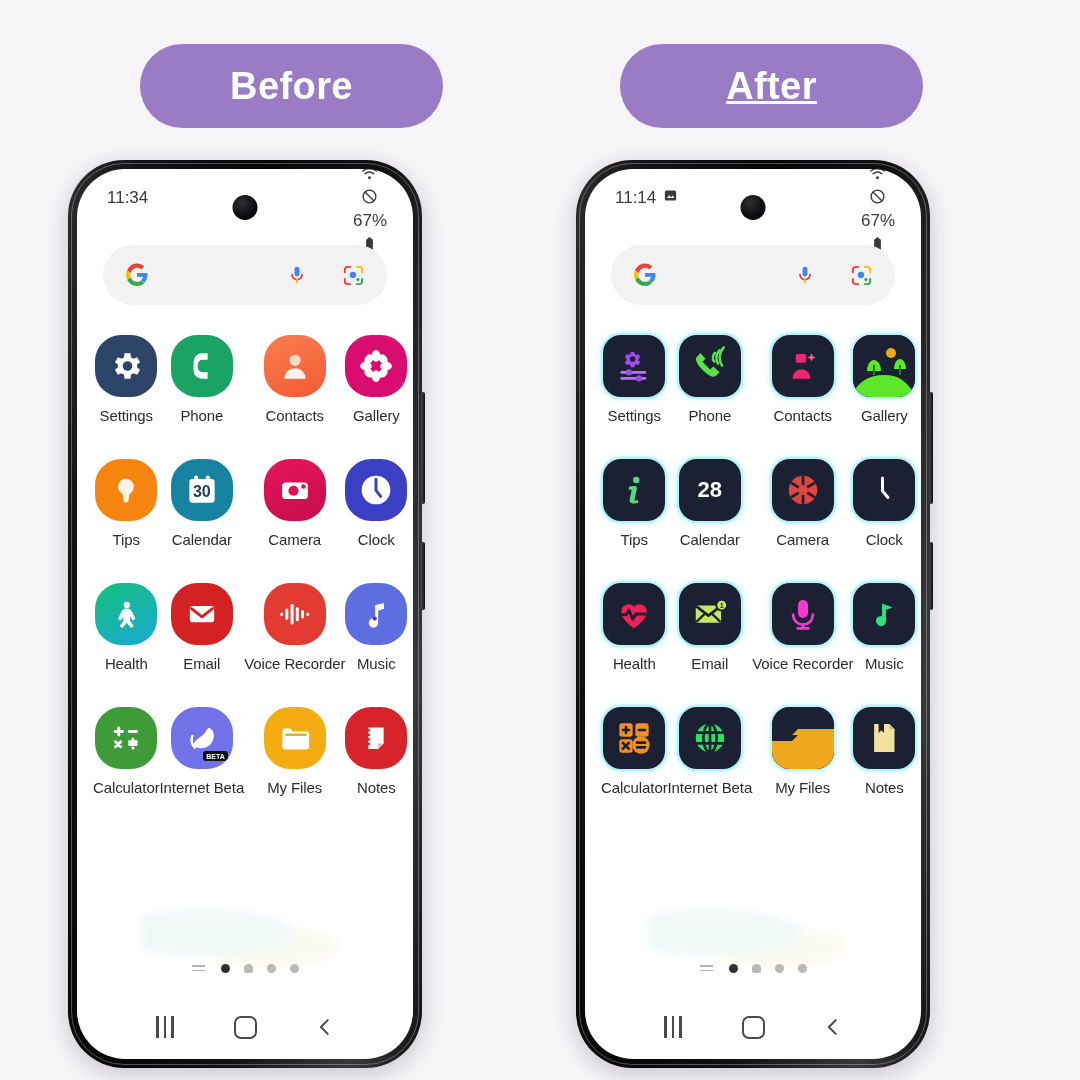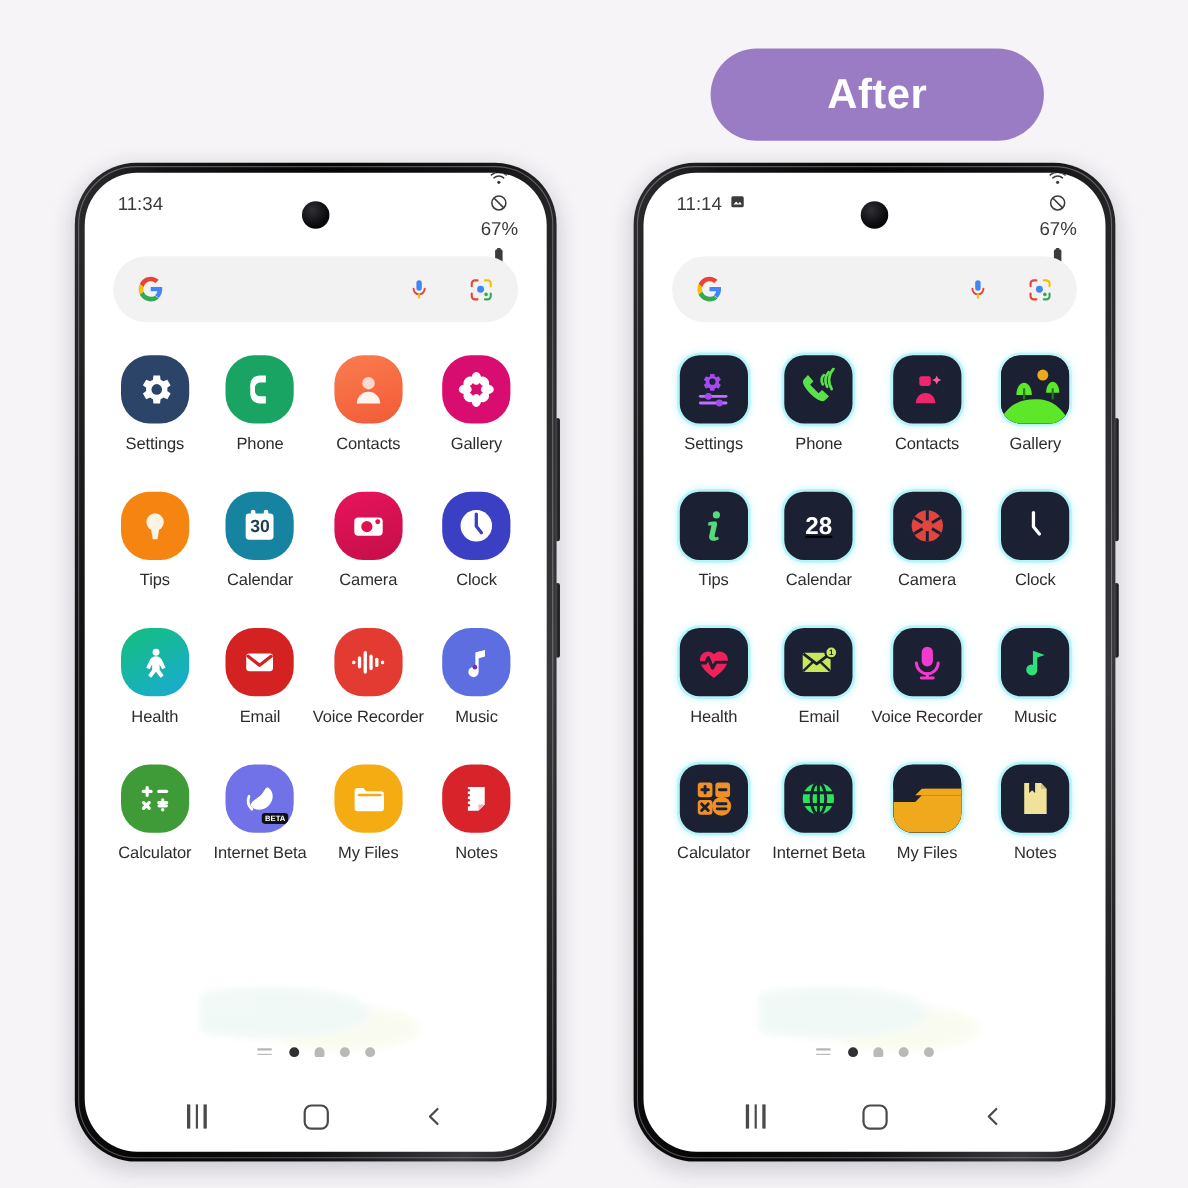--- a/index.html
+++ b/index.html
@@ -16,27 +16,27 @@
   .badge {
     position: absolute;
     height: 84px;
     border-radius: 42px;
     background: #9a7cc4;
     color: #ffffff;
     display: flex; align-items: center; justify-content: center;
     font-size: 38px; font-weight: bold; letter-spacing: .4px;
   }
   .badge-before { left: 140px; width: 303px; }
-  .badge-after  { left: 646px; width: 303px; }
+  .badge-after  { left: 620px; width: 303px; text-decoration: underline; }
 
   
   .phone {
     position: absolute;
-    top: 148px;
-    width: 438px;
+    top: 160px;
+    width: 354px;
     height: 908px;
     border-radius: 56px;
     background: linear-gradient(100deg,#2e2e31 0%,#121214 14%,#050506 38%,#111113 62%,#39393d 86%,#111113 100%);
     box-shadow: 0 6px 22px rgba(40,30,55,.22);
     padding: 9px;
   }
   .phone-before { left: 68px; }
   .phone-after  { left: 576px; }
   .phone::before {
     content: ""; position: absolute; inset: 3px;
@@ -95,21 +95,21 @@
     flex: 1;
     padding: 30px 16px 0 16px;
     display: grid;
     grid-template-columns: repeat(4, 1fr);
     grid-auto-rows: 124px;
     align-content: start;
   }
   .app { display: flex; flex-direction: column; align-items: center; }
   .app-ico {
     width: 62px; height: 62px; position: relative;
-    display: flex; align-items: center; justify-content: center; text-decoration: underline;
+    display: flex; align-items: center; justify-content: center;
   }
   .app-label {
     margin-top: 10px; font-size: 15px; color: #2c2c2e;
     white-space: nowrap; letter-spacing: -.1px;
   }
 
   
   .squircle {
     width: 62px; height: 62px;
     border-radius: 42% / 42%;
@@ -158,20 +158,21 @@
   }
   .nav-btn { display: flex; align-items: center; justify-content: center; width: 56px; height: 40px; }
   .nav-recents { display: flex; gap: 5px; }
   .nav-recents i { display: block; width: 2.4px; height: 22px; background: #4a4a4d; }
   .nav-home { width: 23px; height: 23px; border: 2.4px solid #4a4a4d; border-radius: 7px; }
 </style>
 </head>
 <body>
 
 <div class="badge-row">
+  <div class="badge badge-before">Before</div>
   <div class="badge badge-after">After</div>
 </div>
 
 <div class="phone phone-before">
   <div class="btn-side btn-vol"></div>
   <div class="btn-side btn-pwr"></div>
   <div class="screen">
     <div class="punch"></div>
 
     <div class="statusbar">

